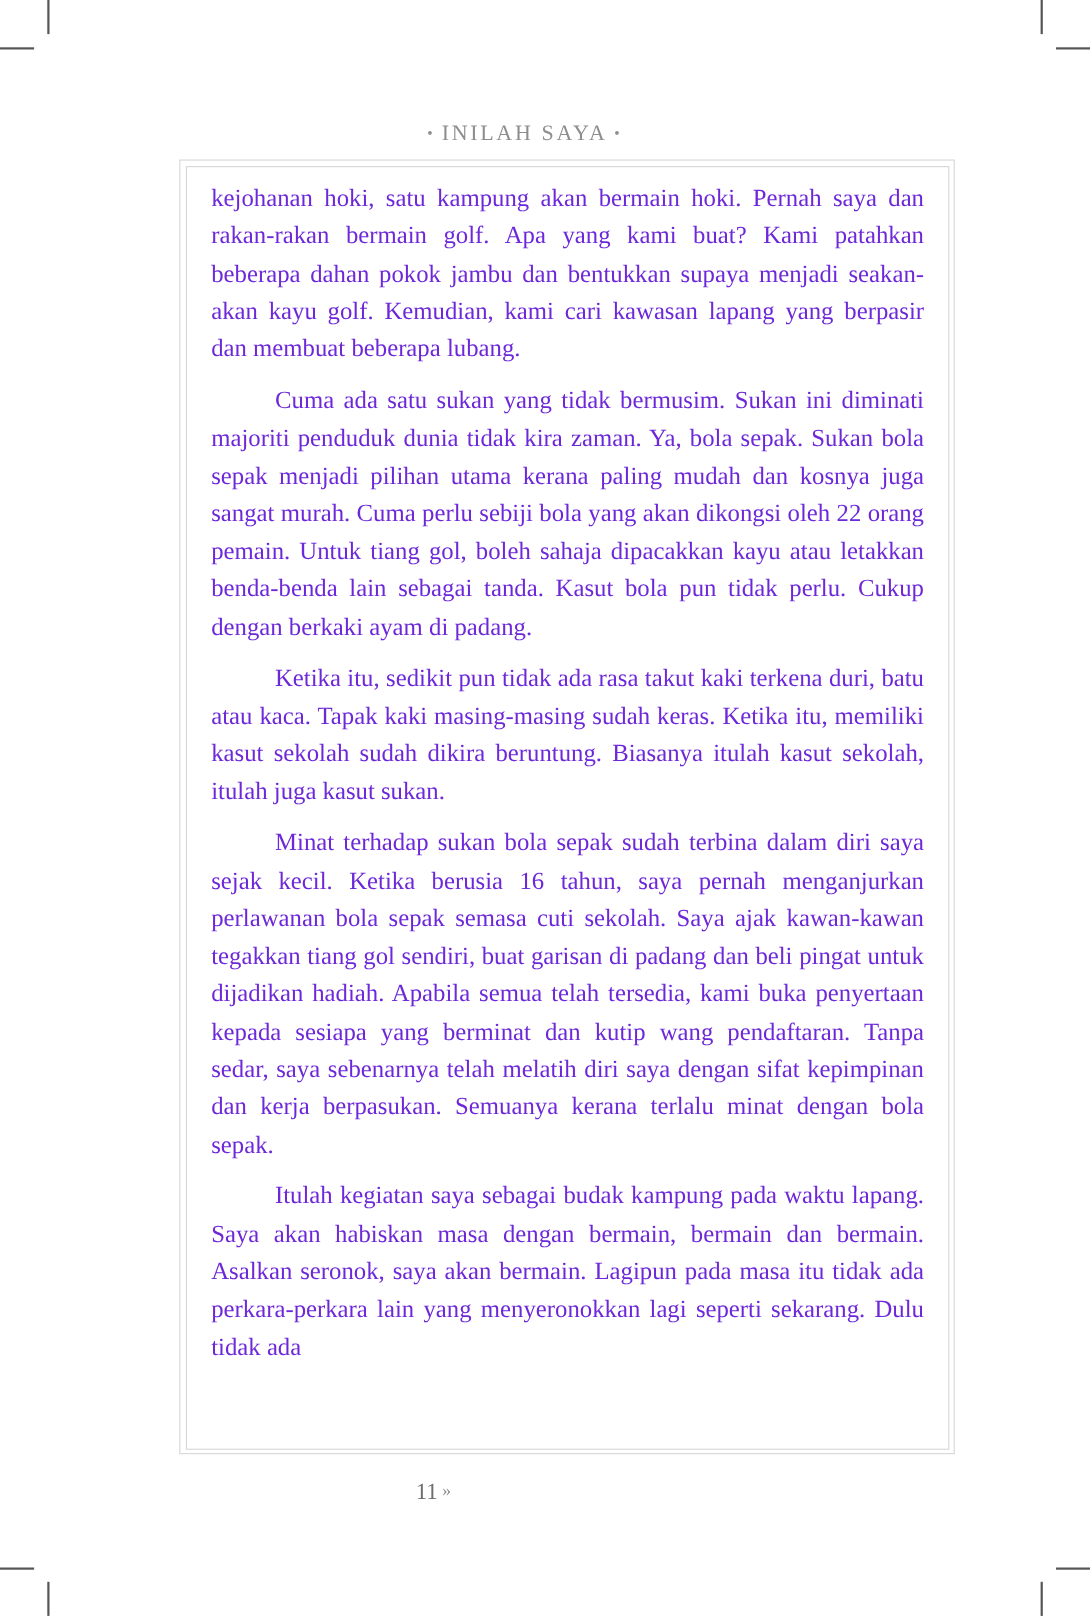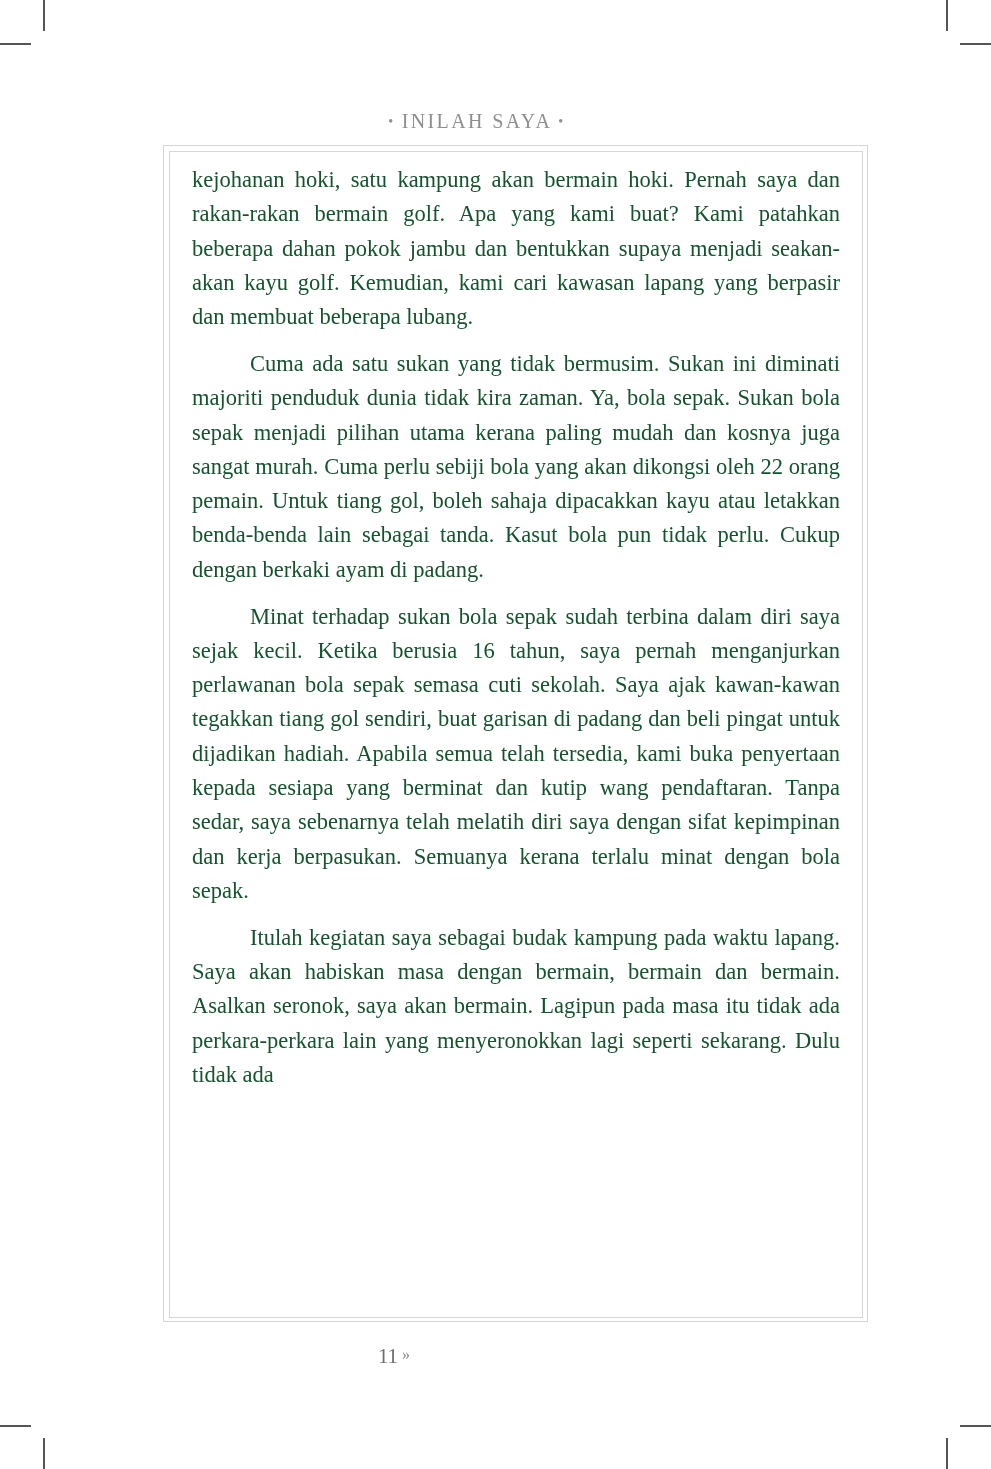--- a/index.html
+++ b/index.html
@@ -9,21 +9,21 @@
   .crop.h { height:1.5px; width:31px; }
   .crop.v { width:1.5px; height:31px; }
   .running-head { position:absolute; top:110px; left:0; width:954px; text-align:center;
                   font-size:20px; letter-spacing:2.4px; color:#8e8e8e; }
   .running-head .dot { font-size:14px; vertical-align:2px; margin:0 6px; }
   .frame-outer { position:absolute; left:163px; top:145px; width:705px; height:1177px;
                  border:1.5px solid #d6d6d6; box-sizing:border-box; }
   .frame-inner { position:absolute; left:169px; top:151px; width:694px; height:1167px;
                  border:1.5px solid #d6d6d6; box-sizing:border-box; }
   .body-text { position:absolute; left:192px; top:163px; width:648px;
-               font-size:22.5px; line-height:34.3px; text-align:justify; color:#14532d; }
+               font-size:22.5px; line-height:34.3px; text-align:justify; color:#6d28d9; }
   .body-text p { margin:0 0 12.5px 0; text-indent:58px; }
   .body-text p.cont { text-indent:0; }
   .folio { position:absolute; top:1344px; left:0; width:788px; text-align:center;
            font-size:21px; color:#6e6e6e; }
   .folio .raquo { font-size:16px; margin-left:4px; vertical-align:3px; color:#8a8a8a; }
 </style>
 </head>
 <body>
 
 <div class="crop v" style="left:43px; top:0;"></div>
@@ -38,19 +38,20 @@
 <div class="running-head">
   <span class="dot">•</span><span>INILAH SAYA</span><span class="dot">•</span>
 </div>
 
 <div class="frame-outer"></div>
 <div class="frame-inner"></div>
 
 <div class="body-text">
   <p class="cont">kejohanan hoki, satu kampung akan bermain hoki. Pernah saya dan rakan-rakan bermain golf. Apa yang kami buat? Kami patahkan beberapa dahan pokok jambu dan bentukkan supaya menjadi seakan-akan kayu golf. Kemudian, kami cari kawasan lapang yang berpasir dan membuat beberapa lubang.</p>
   <p>Cuma ada satu sukan yang tidak bermusim. Sukan ini diminati majoriti penduduk dunia tidak kira zaman. Ya, bola sepak. Sukan bola sepak menjadi pilihan utama kerana paling mudah dan kosnya juga sangat murah. Cuma perlu sebiji bola yang akan dikongsi oleh 22 orang pemain. Untuk tiang gol, boleh sahaja dipacakkan kayu atau letakkan benda-benda lain sebagai tanda. Kasut bola pun tidak perlu. Cukup dengan berkaki ayam di padang.</p>
+  <p>Ketika itu, sedikit pun tidak ada rasa takut kaki terkena duri, batu atau kaca. Tapak kaki masing-masing sudah keras. Ketika itu, memiliki kasut sekolah sudah dikira beruntung. Biasanya itulah kasut sekolah, itulah juga kasut sukan.</p>
   <p>Minat terhadap sukan bola sepak sudah terbina dalam diri saya sejak kecil. Ketika berusia 16 tahun, saya pernah menganjurkan perlawanan bola sepak semasa cuti sekolah. Saya ajak kawan-kawan tegakkan tiang gol sendiri, buat garisan di padang dan beli pingat untuk dijadikan hadiah. Apabila semua telah tersedia, kami buka penyertaan kepada sesiapa yang berminat dan kutip wang pendaftaran. Tanpa sedar, saya sebenarnya telah melatih diri saya dengan sifat kepimpinan dan kerja berpasukan. Semuanya kerana terlalu minat dengan bola sepak.</p>
   <p>Itulah kegiatan saya sebagai budak kampung pada waktu lapang. Saya akan habiskan masa dengan bermain, bermain dan bermain. Asalkan seronok, saya akan bermain. Lagipun pada masa itu tidak ada perkara-perkara lain yang menyeronokkan lagi seperti sekarang. Dulu tidak ada</p>
 </div>
 
 <div class="folio">
   <span>11</span><span class="raquo">»</span>
 </div>
 
 </body></html>

